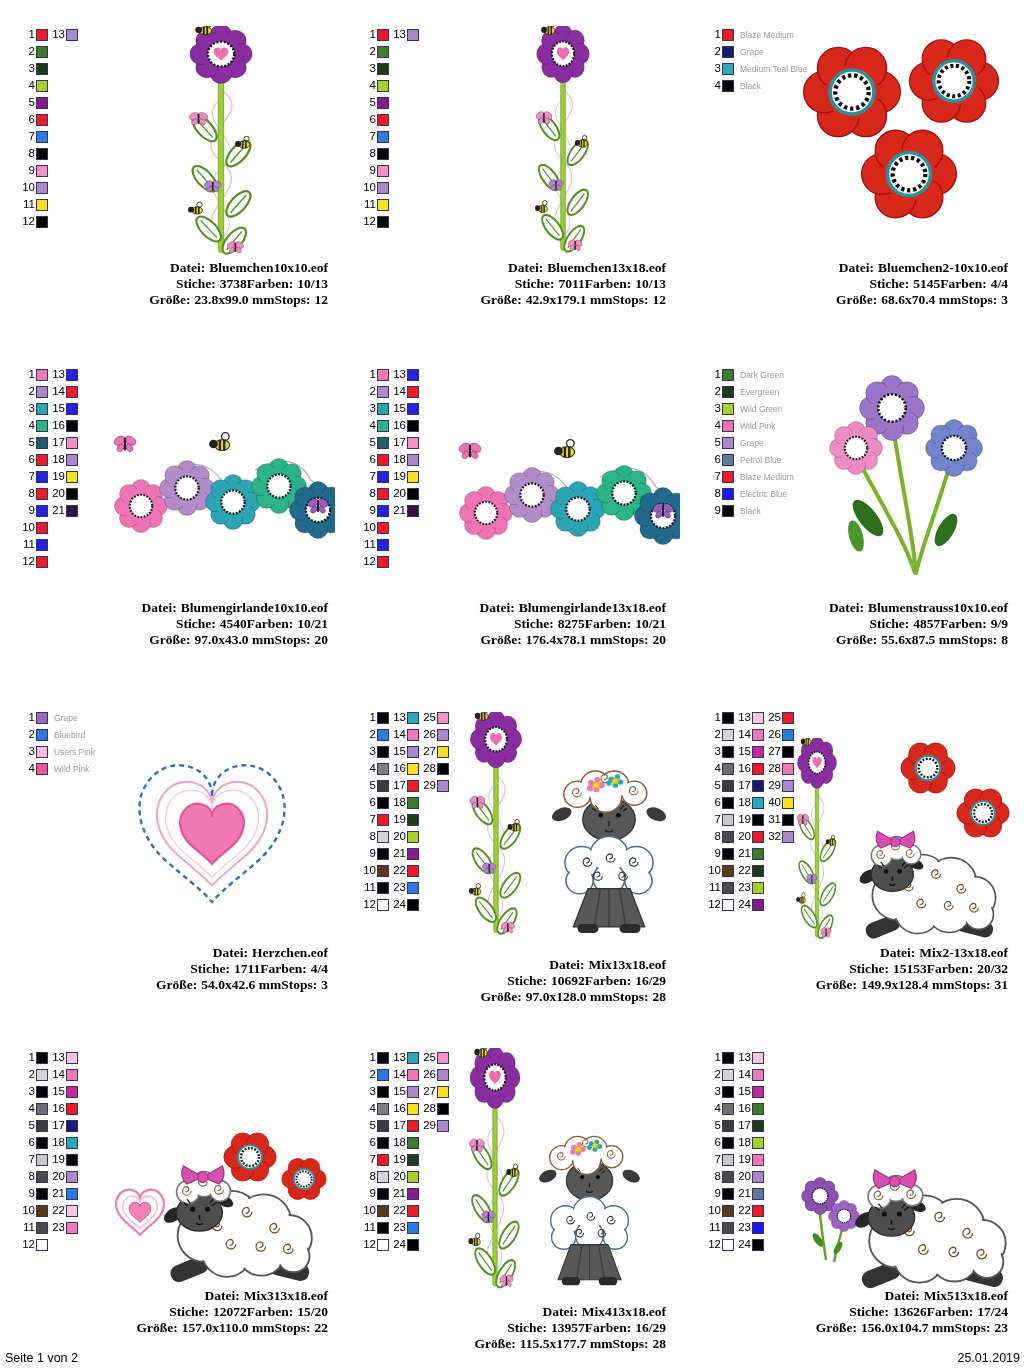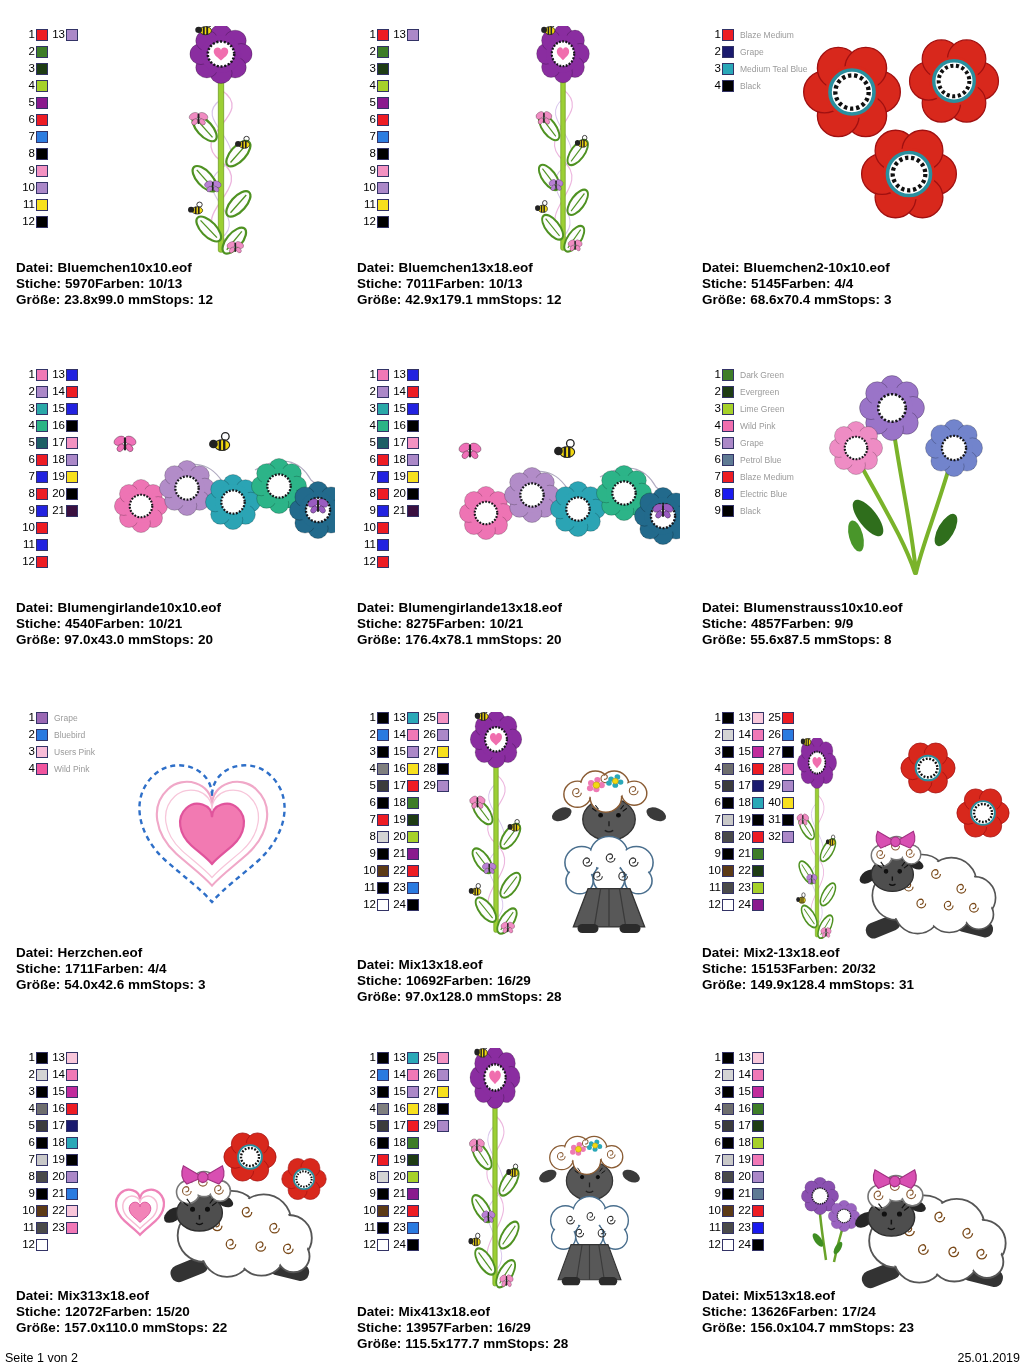--- a/index.html
+++ b/index.html
@@ -8,21 +8,21 @@
         font-family:"Liberation Sans",sans-serif;color:#000;}
   .card{position:absolute;}
   .palette{position:absolute;left:4px;top:4px;display:grid;grid-auto-flow:column;
            grid-template-rows:repeat(12,17px);}
   .pcell{display:flex;align-items:center;height:17px;}
   .pnum{width:17px;text-align:right;font-size:11.5px;margin-right:1px;line-height:1;}
   .pchip{width:12px;height:12px;border:1px solid #333366;box-sizing:border-box;flex:none;}
   .pname{font-size:8.5px;color:#9a9a9a;margin-left:6px;white-space:nowrap;}
   .design{position:absolute;}
   .meta{position:absolute;left:2px;right:2px;font-weight:bold;font-size:13.5px;line-height:16px;}
-  .mrow{display:flex;justify-content:flex-start;white-space:nowrap;}
+  .mrow{display:flex;justify-content:flex-end;white-space:nowrap;font-family:Liberation Serif, serif;}
   .lbl{margin-right:4px;}
   .footer{position:absolute;top:1351px;left:0;width:1024px;height:18px;font-size:12.5px;}
   .fleft{position:absolute;left:5px;top:0;}
   .fcenter{position:absolute;left:0;top:0;width:100%;text-align:center;}
   .fright{position:absolute;right:4px;top:0;}
 </style>
 </head>
 <body>
 
 <svg width="0" height="0" style="position:absolute" aria-hidden="true">
@@ -297,21 +297,21 @@
     <svg class="design" style="left:161px;top:4px" width="92" height="232">
       <svg x="0" y="0" width="92" height="232" viewBox="0 0 90 240" preserveAspectRatio="none">
           <use href="#tallflower" width="90" height="240"></use>
         </svg>
     </svg>
     <div class="meta" style="top:238px">
       <div class="mrow">
           <span><span class="lbl">Datei:</span><span>Bluemchen10x10.eof</span></span>
         </div>
       <div class="mrow">
-          <span><span class="lbl">Stiche:</span><span>5970</span></span>
+          <span><span class="lbl">Stiche:</span><span>3738</span></span>
           <span><span class="lbl">Farben:</span><span>10/13</span></span>
         </div>
       <div class="mrow">
           <span><span class="lbl">Größe:</span><span>23.8x99.0 mm</span></span>
           <span><span class="lbl">Stops:</span><span>12</span></span>
         </div>
     </div>
   </section>
 
   <section class="card" style="left:355px;top:22px;width:313px;height:292px">
@@ -704,21 +704,21 @@
           <span class="pname">Dark Green</span>
         </div>
         <div class="pcell">
           <span class="pnum">2</span>
           <span class="pchip" style="background: rgb(30, 60, 20);"></span>
           <span class="pname">Evergreen</span>
         </div>
         <div class="pcell">
           <span class="pnum">3</span>
           <span class="pchip" style="background: rgb(166, 209, 42);"></span>
-          <span class="pname">Lime Green</span>
+          <span class="pname">Wild Green</span>
         </div>
         <div class="pcell">
           <span class="pnum">4</span>
           <span class="pchip" style="background: rgb(240, 110, 174);"></span>
           <span class="pname">Wild Pink</span>
         </div>
         <div class="pcell">
           <span class="pnum">5</span>
           <span class="pchip" style="background: rgb(171, 136, 200);"></span>
           <span class="pname">Grape</span>

